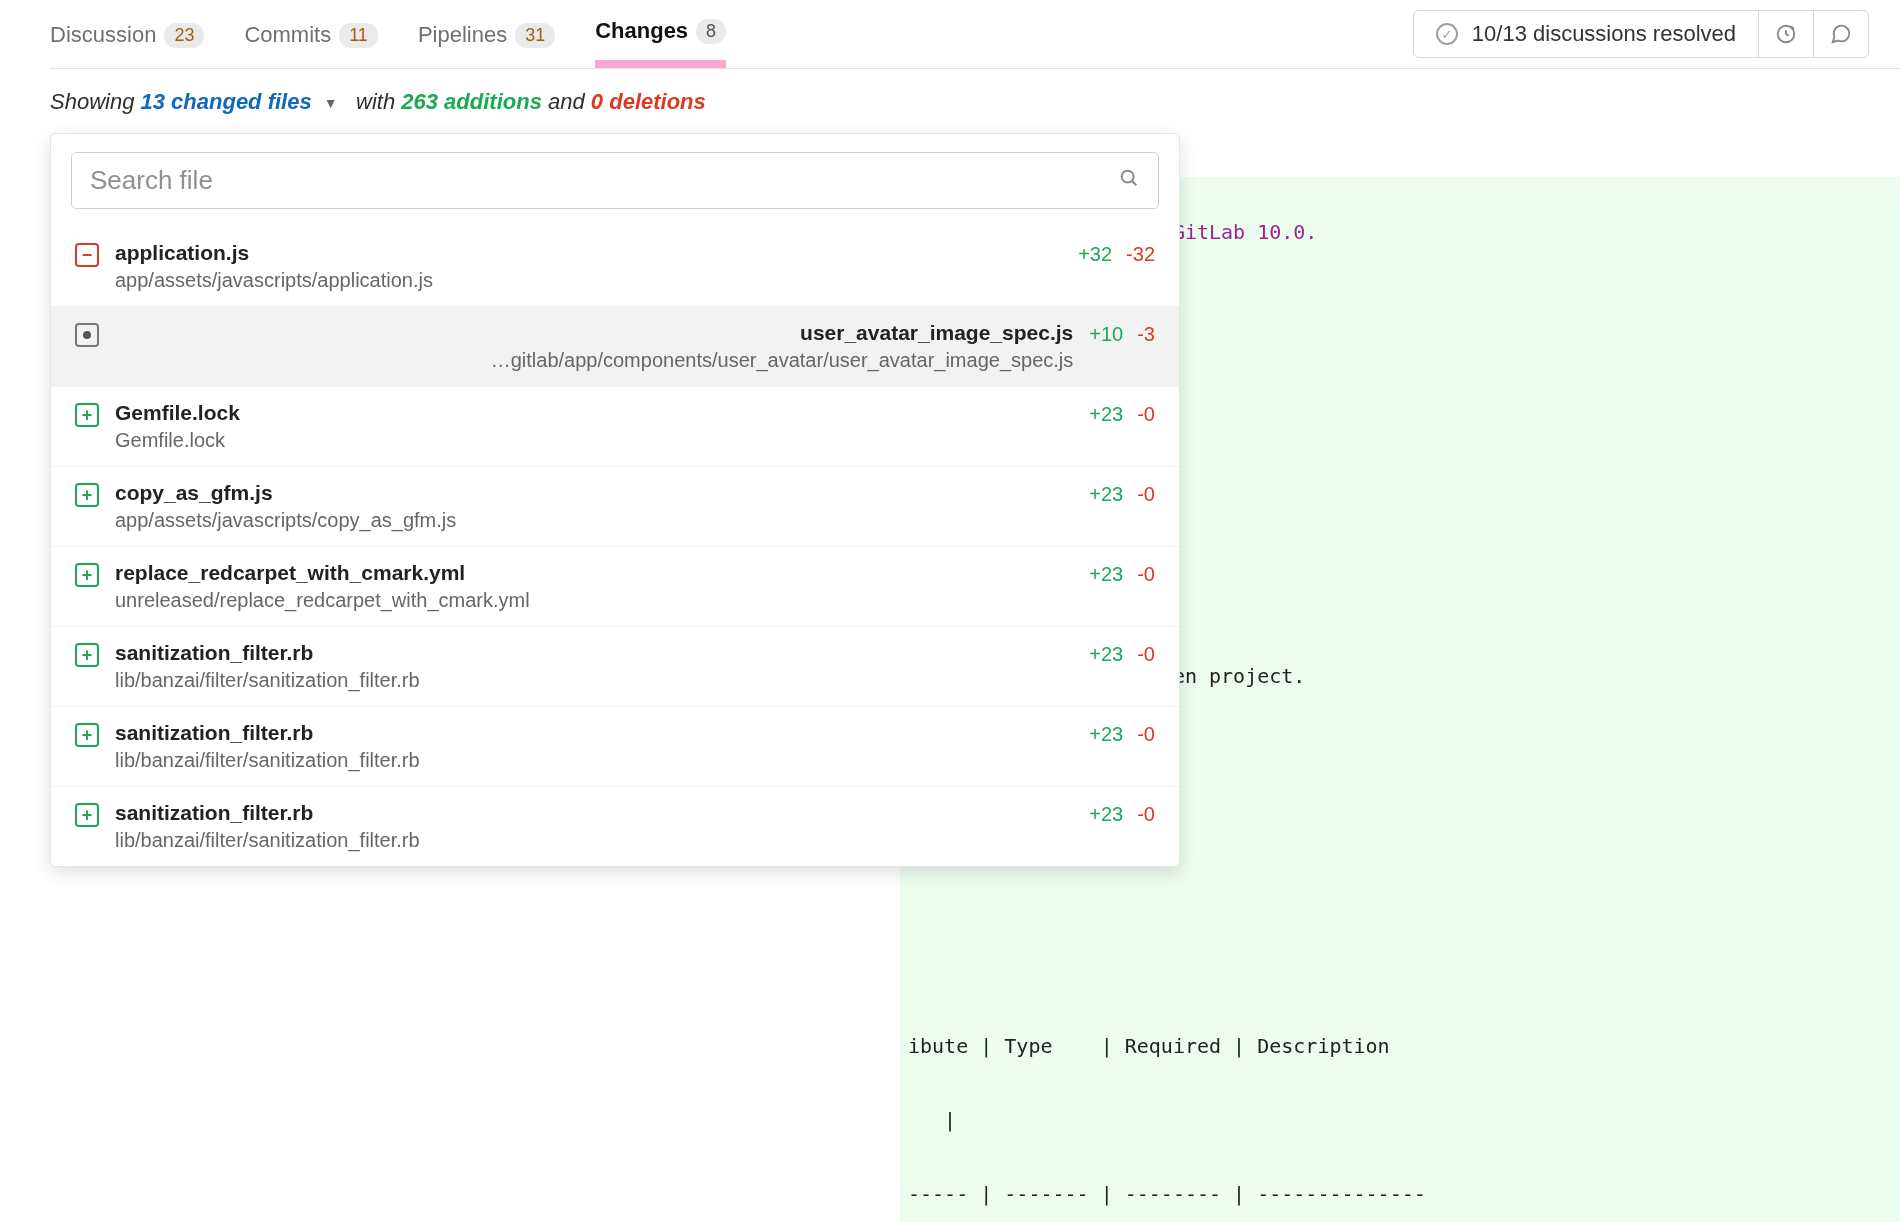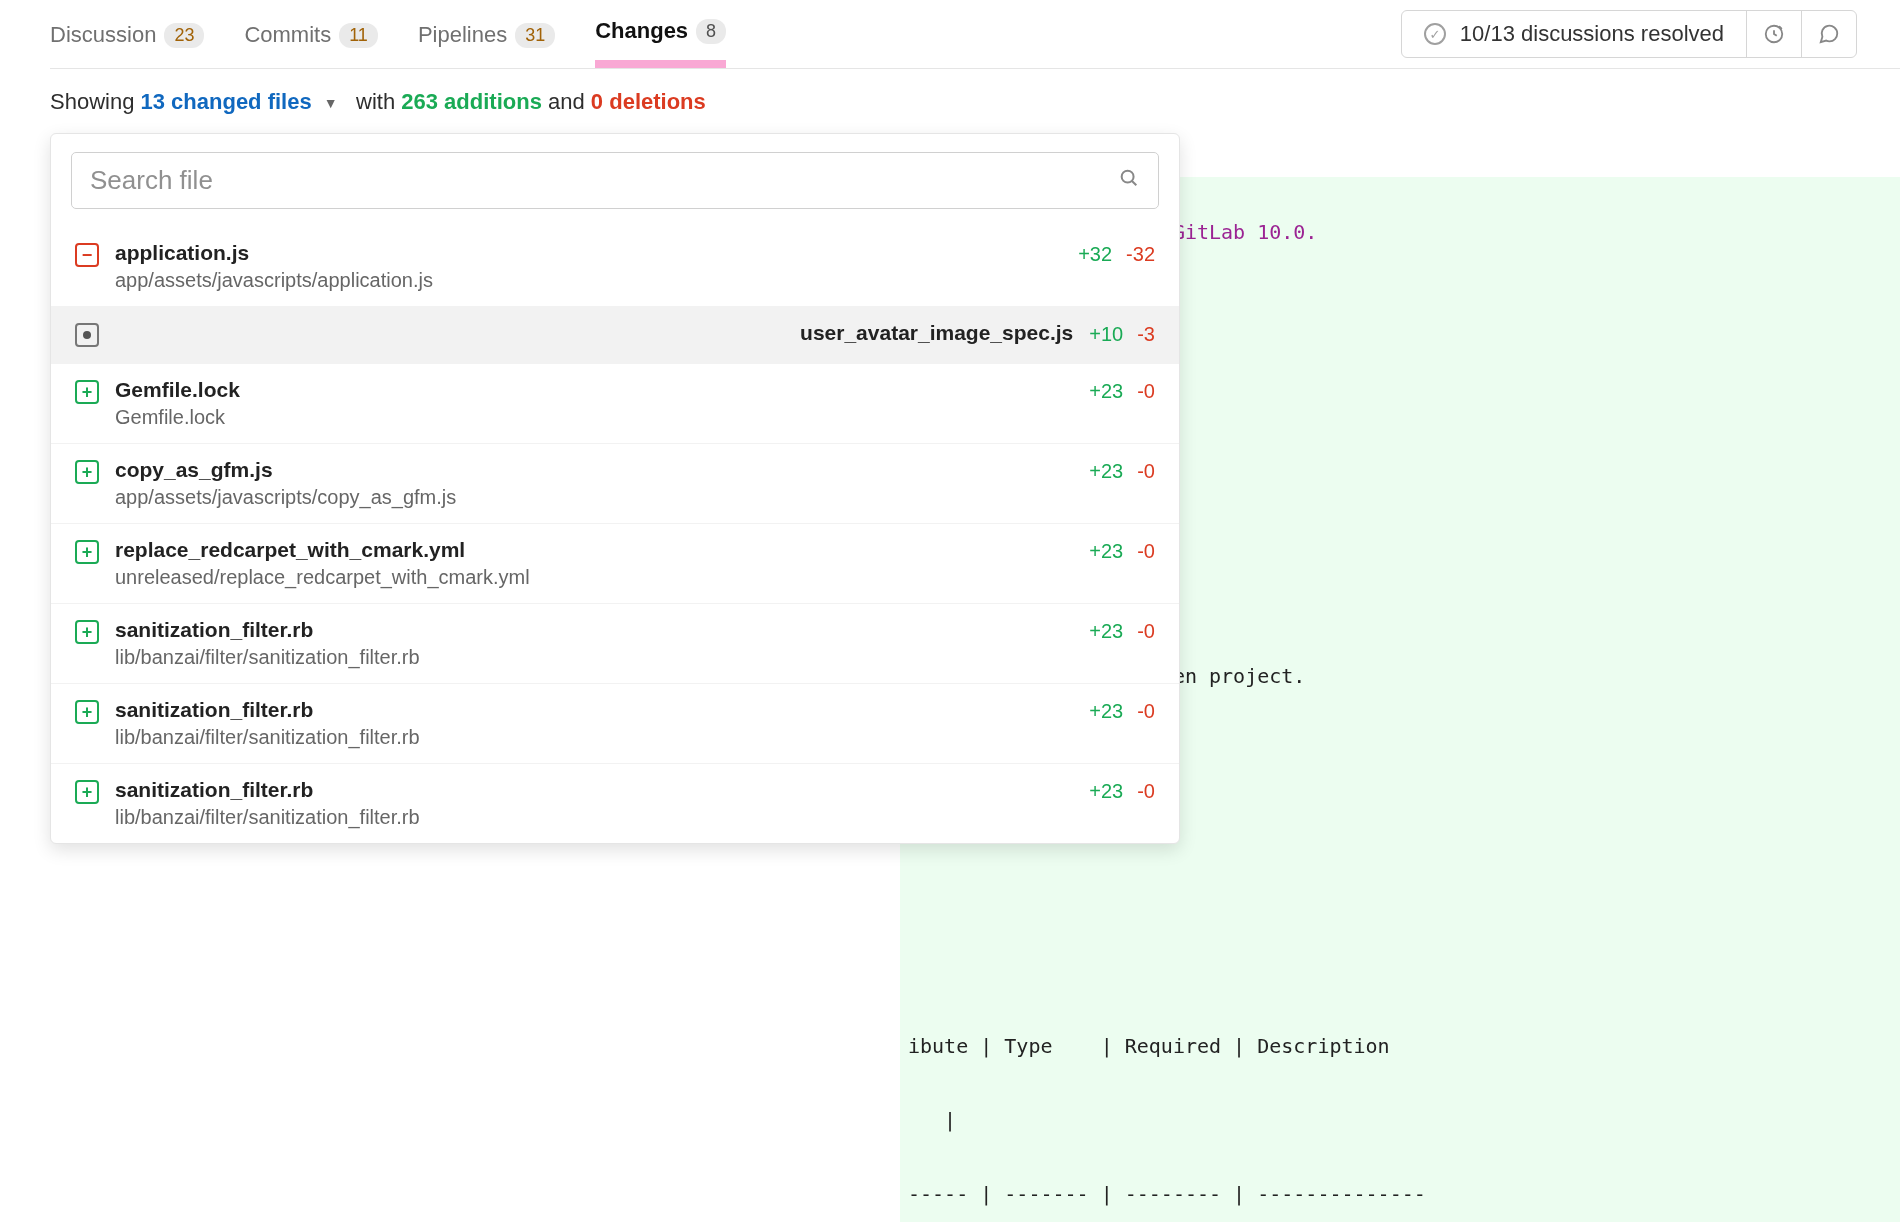--- a/index.html
+++ b/index.html
@@ -10,21 +10,21 @@
     font-size: 20px;
   }
   .container {
     padding: 0 0 0 50px;
   }
   
   .tabs-row {
     display: flex;
     align-items: center;
     border-bottom: 1px solid #e5e5e5;
-    padding: 0 13px 0 0;
+    padding: 0 1px 0 0;
   }
   .tabs {
     display: flex;
     gap: 40px;
     padding: 18px 0 16px 0;
     flex: 1;
   }
   .tab {
     display: flex;
     align-items: center;
@@ -88,20 +88,21 @@
     justify-content: center;
     cursor: pointer;
     color: #888;
   }
   .resolved-btn svg { width: 22px; height: 22px; }
   
   .summary {
     padding: 20px 16px 18px 0;
     font-size: 22px;
     color: #2e2e2e;
+    font-style: italic;
   }
   .summary .blue { color: #1068bf; font-weight: 600; }
   .summary .green { color: #1aaa55; font-weight: 600; }
   .summary .red { color: #db3b21; font-weight: 600; }
   .summary .caret {
     display: inline-block;
     margin-left: 6px;
     color: #666;
     font-size: 14px;
     vertical-align: middle;
@@ -302,20 +303,21 @@
             </div>
             <div class="file-stats">
               <span class="add">+32</span>
               <span class="del">-32</span>
             </div>
           </div>
           <div class="file-item highlight">
             <div class="file-icon neutral"></div>
             <div class="file-text">
               <div class="file-name">user_avatar_image_spec.js</div>
+              <div class="file-path">…gitlab/app/components/user_avatar/user_avatar_image_spec.js</div>
             </div>
             <div class="file-stats">
               <span class="add">+10</span>
               <span class="del">-3</span>
             </div>
           </div>
           <div class="file-item">
             <div class="file-icon add">+</div>
             <div class="file-text">
               <div class="file-name">Gemfile.lock</div>

